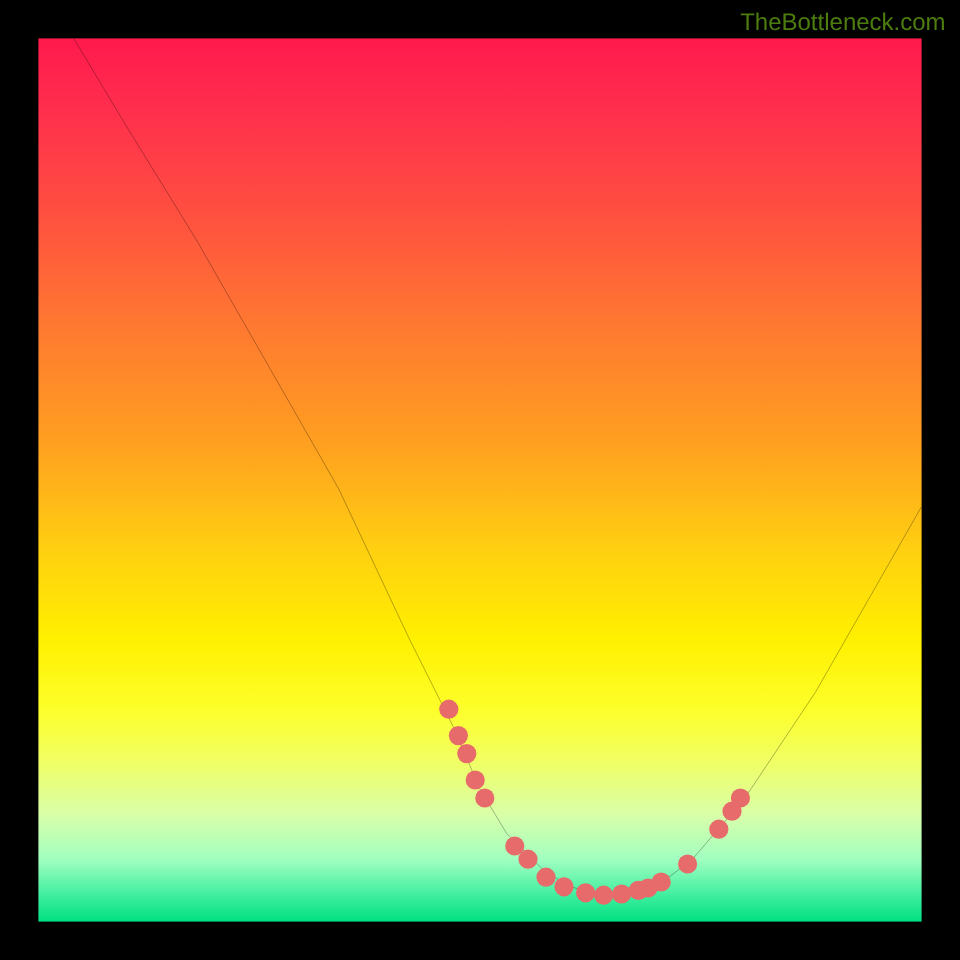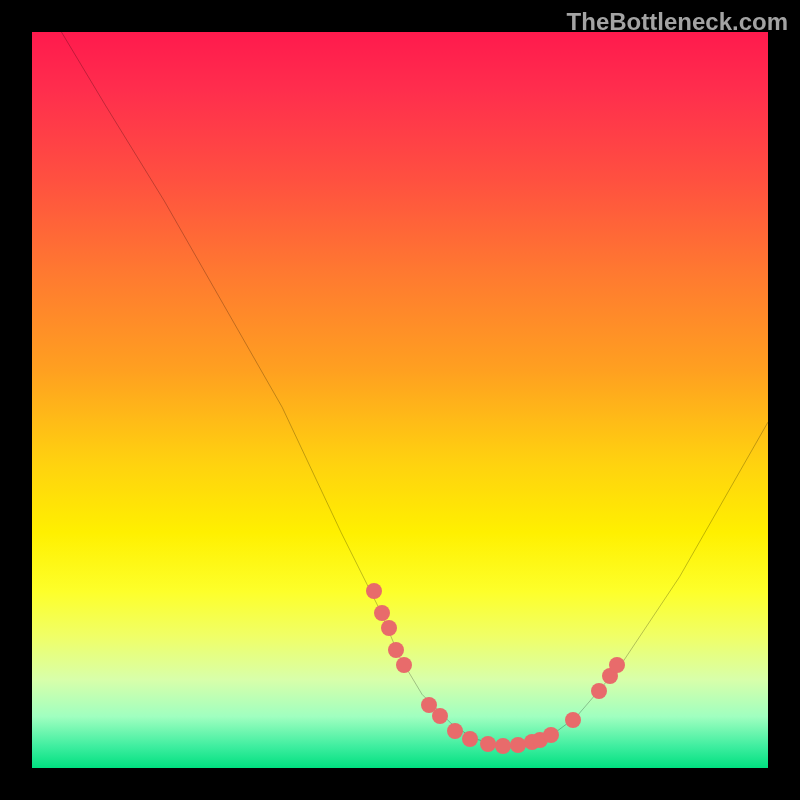--- a/index.html
+++ b/index.html
@@ -8,23 +8,23 @@
       height: 800px;
       background: #000;
       position: relative;
       overflow: hidden;
       font-family: Arial, sans-serif;
     }
     .watermark {
       position: absolute;
       top: 8px;
       right: 12px;
-      color: #a3a3a3;
-      font-size: 24px;
-      font-weight: 700;
+      color: #4d7c0f;
+      font-size: 20px;
+      font-weight: 400;
       z-index: 10;
     }
     .plot-area {
       position: absolute;
       left: 32px;
       top: 32px;
       right: 32px;
       bottom: 32px;
       background: linear-gradient(to bottom,
         #ff1a4d 0%,

